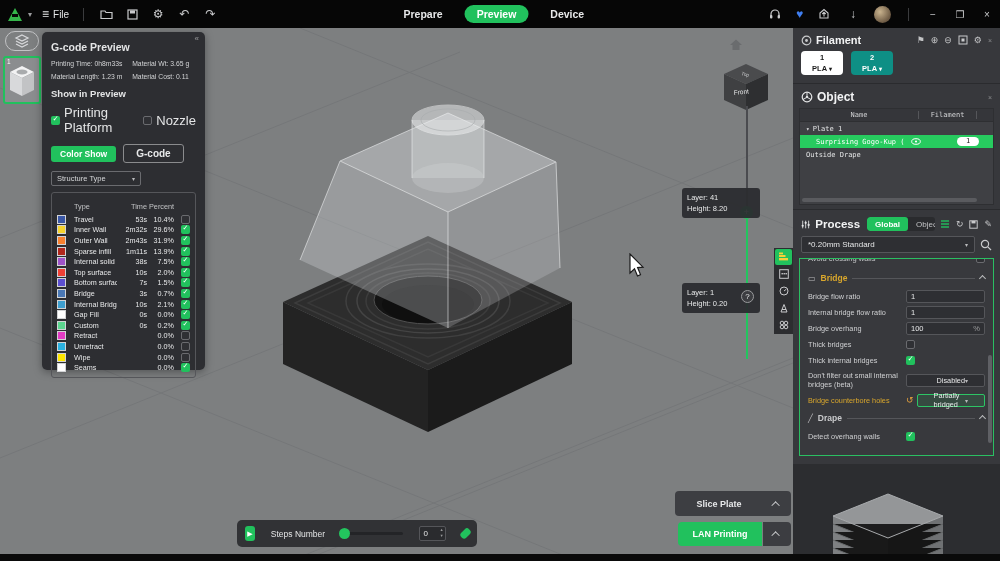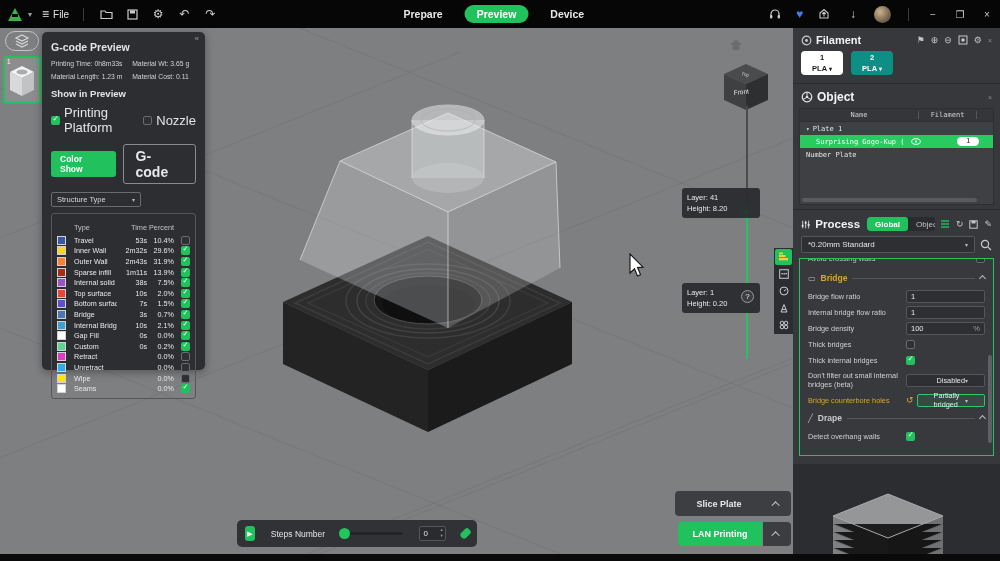--- a/index.html
+++ b/index.html
@@ -105,21 +105,21 @@
   .gshow { font-size:9.5px; font-weight:bold; margin:2px 0 6px; }
   .gopts { display:flex; gap:12px; align-items:center; margin-bottom:9px; }
   .gopt { display:flex; gap:4px; align-items:center; font-size:13px; }
   .cb { width:9px; height:9px; border-radius:2px; display:inline-block; flex:0 0 auto; }
   .cb.on { background:#21c15d; position:relative; }
   .cb.on::after { content:"✓"; position:absolute; left:1.5px; top:-1.5px; color:#fff; font-size:7.5px; }
   .cb.off { background:#2f3034; border:1px solid #6a6b6f; }
   .gbtns { display:flex; gap:7px; margin-bottom:8px;align-items:center; }
   .btn-colorshow { background:#21c15d; color:#fff; font-size:8.5px; font-weight:bold; border-radius:3px;
                    padding:3px 9px; }
-  .btn-gcode { border:1px solid #8a8b8d; color:#e8e9ea; font-size:14px; font-weight:bold;
+  .btn-gcode { border:1px solid #8a8b8d; color:#e8e9ea; font-size:10px; font-weight:bold;
                border-radius:3px; padding:3px 12px; }
   .gselect { width:90px; border:1px solid #6a6b6f; border-radius:2px; font-size:7.5px; color:#d6d7d9;
              padding:2px 5px; display:flex; justify-content:space-between; align-items:center;
              margin-bottom:6px; }
   .gtable { border:1px solid #55565a; border-radius:3px; padding:7px 5px 4px; }
   .thead,.trow { display:grid; grid-template-columns:13px 1fr 30px 30px 13px; align-items:center;
                  height:10.6px; }
   .thead { color:#c2c3c5; font-size:7.3px; height:13px; margin-bottom:1px; }
   .thead .h-time,.trow .ttime { text-align:right; }
   .thead .h-pct { grid-column:4 / 6; text-align:left; padding-left:2px; }
@@ -615,21 +615,21 @@
             <span>Plate 1</span>
           </div>
           <div class="obj-row selected">
             <span>Surprising Gogo-Kup (</span>
             <svg class="eye" width="10" height="7" viewBox="0 0 10 7">
                 <ellipse cx="5" cy="3.5" rx="4.3" ry="2.8" fill="none" stroke="#ffffff"></ellipse>
                 <circle cx="5" cy="3.5" r="1.1" fill="#ffffff"></circle>
               </svg>
             <span class="fil-badge">1</span>
           </div>
-          <div class="obj-row">Number Plate</div>
+          <div class="obj-row">Outside Drape</div>
           <div class="hscroll"></div>
         </div>
       </div>
       <div class="divline" style="margin-top:4px;"></div>
 
       <div class="proc-head">
         <svg width="11" height="11" viewBox="0 0 11 11">
             <line x1="2" y1="1" x2="2" y2="10" stroke="#e4e5e6"></line>
             <line x1="5.5" y1="1" x2="5.5" y2="10" stroke="#e4e5e6"></line>
             <line x1="9" y1="1" x2="9" y2="10" stroke="#e4e5e6"></line>
@@ -684,21 +684,21 @@
                 <span class="pinput">1</span>
               </span>
             </div>
             <div class="prow">
               <span class="plabel">Internal bridge flow ratio</span>
               <span class="pctrl">
                 <span class="pinput">1</span>
               </span>
             </div>
             <div class="prow">
-              <span class="plabel">Bridge density</span>
+              <span class="plabel">Bridge overhang</span>
               <span class="pctrl">
                 <span class="pinput">100<span class="sfx">%</span></span>
               </span>
             </div>
             <div class="prow">
               <span class="plabel">Thick bridges</span>
               <span class="pctrl">
                 <span class="cb off"></span>
               </span>
             </div>

